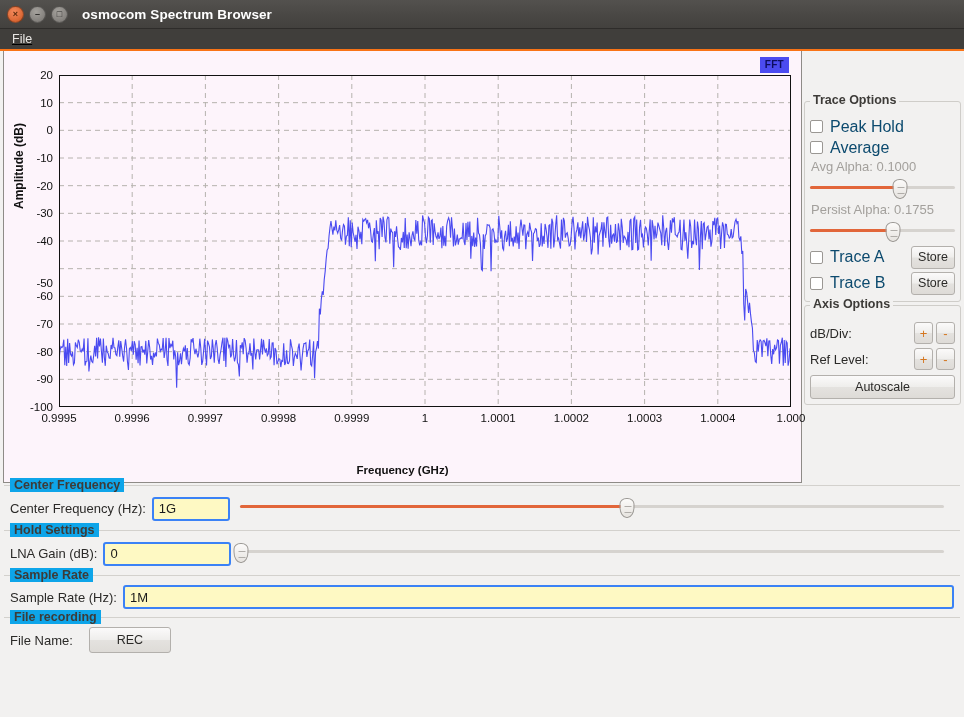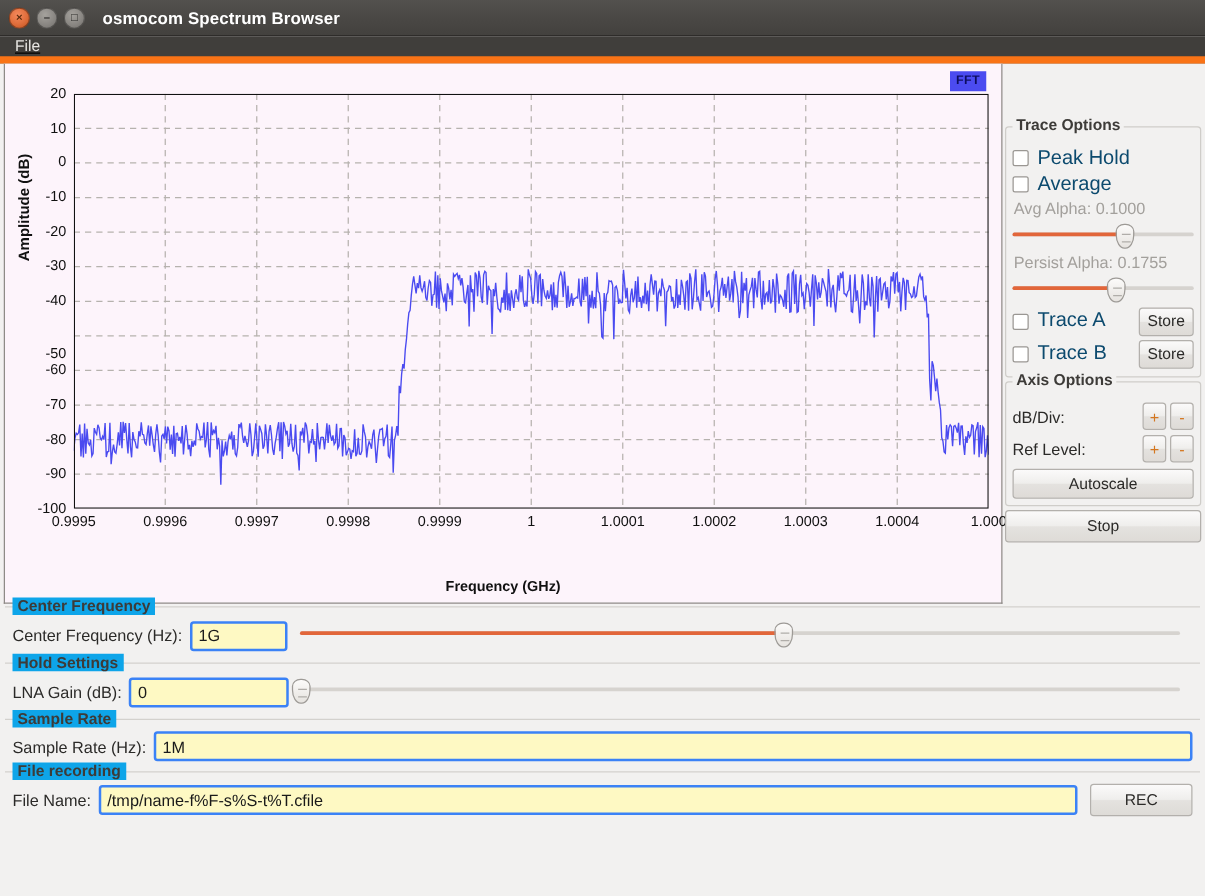--- a/index.html
+++ b/index.html
@@ -31,21 +31,21 @@
   .wbtn span { line-height: 1; font-weight: bold; }
   #wintitle {
     color: #ffffff; font-weight: bold; font-size: 13.5px;
     margin-left: 14px; letter-spacing: .1px;
   }
   
   #menubar {
     height: 22px; width: 964px;
     background: #403e3b;
     display: flex; align-items: center;
-    border-bottom: 6px solid #f97316;
+    border-bottom: 2px solid #f97316;
     text-decoration: underline;
   }
   #menubar .mi { color: #e8e6e3; font-size: 12.5px; padding: 2px 8px; margin-left: 4px; }
   
   #body { width: 964px; height: 666px; background: #f2f1f0; position: relative; }
 
   
   #plotwrap {
     position: absolute; left: 3px; top: 0px;
     width: 799px; height: 432px;
@@ -324,23 +324,20 @@
         <div class="btn pmbtn minus">
             <span>-</span>
           </div>
       </div>
 
       <div class="btn" id="autoscale">
           <span>Autoscale</span>
         </div>
     </div>
 
-    <div class="btn" id="stopbtn">
-        <span>Stop</span>
-      </div>
   </div>
 
   <div id="bottom">
 
     <div class="fgroup">
       <div class="ftitle">Center Frequency</div>
       <div class="frow">
         <div class="flabel">Center Frequency (Hz):</div>
         <div class="tinput" style="width:78px" placeholder="">1G</div>
         <div id="cfslider" class="slider">
@@ -369,21 +366,20 @@
       <div class="frow">
         <div class="flabel">Sample Rate (Hz):</div>
         <div class="tinput" style="flex:1" placeholder="">1M</div>
       </div>
     </div>
 
     <div class="fgroup">
       <div class="ftitle">File recording</div>
       <div class="frow">
         <div class="flabel">File Name:</div>
-        <div class="tinput" style="flex:1" placeholder="">/tmp/name-f%F-s%S-t%T.cfile</div>
         <div class="btn" id="recbtn">
             <span>REC</span>
           </div>
       </div>
     </div>
 
   </div>
 </div>
 
 </body></html>

